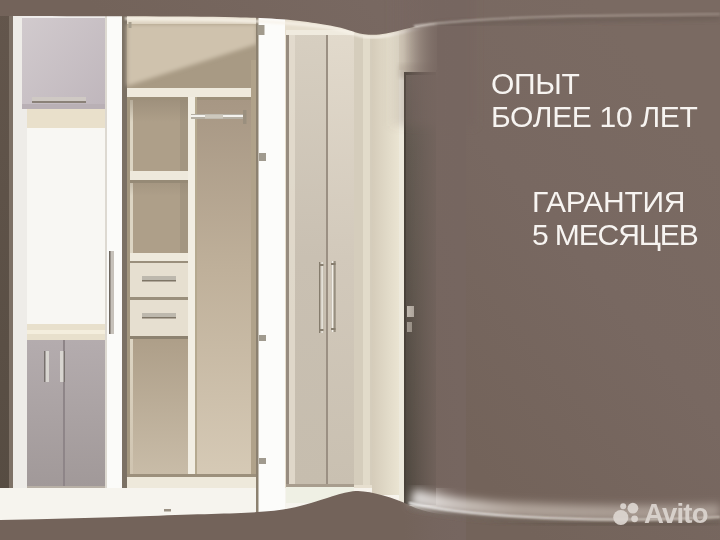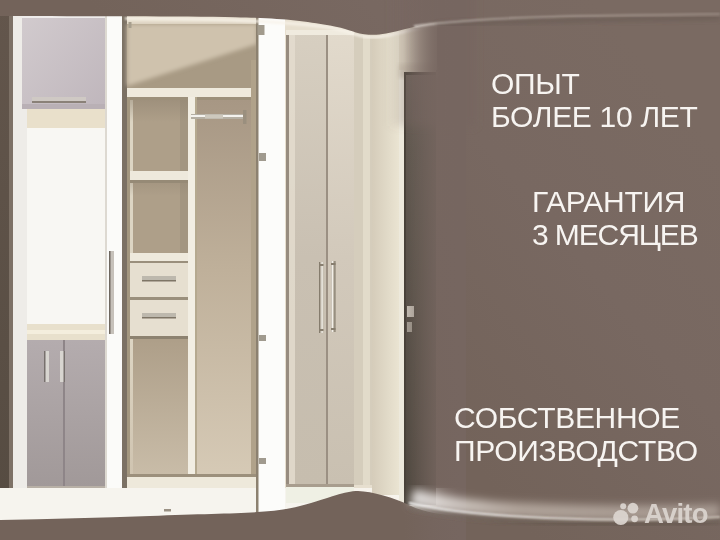--- a/index.html
+++ b/index.html
@@ -273,17 +273,16 @@
   <circle cx="632.9" cy="508.2" r="5.4"></circle>
   <circle cx="623.2" cy="506.2" r="3"></circle>
   <circle cx="634.6" cy="518.8" r="3.4"></circle>
 </g>
 
 <text opacity="0.999" style="will-change:transform" x="644" y="523" font-family="Liberation Sans, sans-serif" font-size="27.5" font-weight="bold" fill="#dcd6d0" fill-opacity="0.92" letter-spacing="-0.8">Avito</text>
 </svg>
 
 <div class="txt" style="top:67px;">ОПЫТ<br>БОЛЕЕ 10 ЛЕТ</div>
 
-<div class="txt" style="top:177px;margin-top:8px;">ГАРАНТИЯ<br><span style="letter-spacing:-1.1px">3 МЕСЯЦЕВ</span></div>
-
-
-<div class="txt" style="top:401px;">СОБСТВЕННОЕ<br>ПРОИЗВОДСТВО</div>
+<div class="txt" style="top:177px;margin-top:8px;">ГАРАНТИЯ<br><span style="letter-spacing:-1.1px">5 МЕСЯЦЕВ</span></div>
+
+
 </div>
 
 </body></html>

